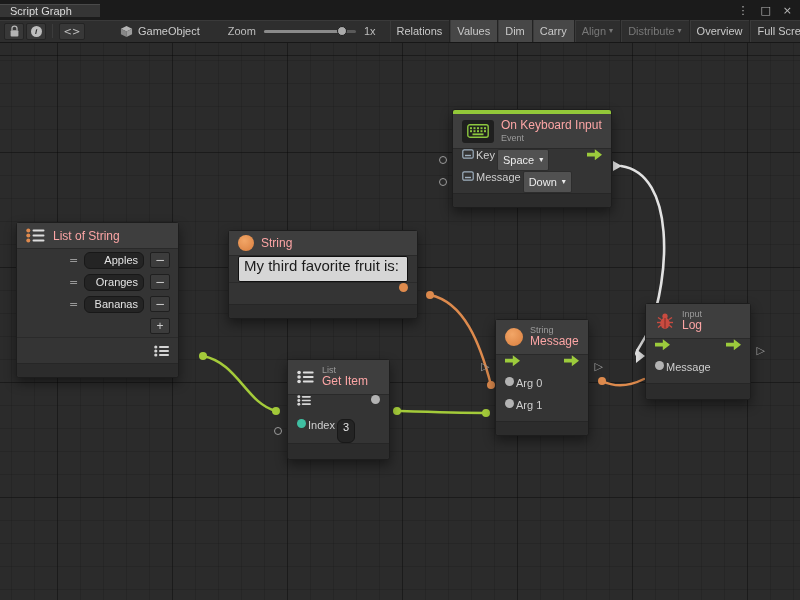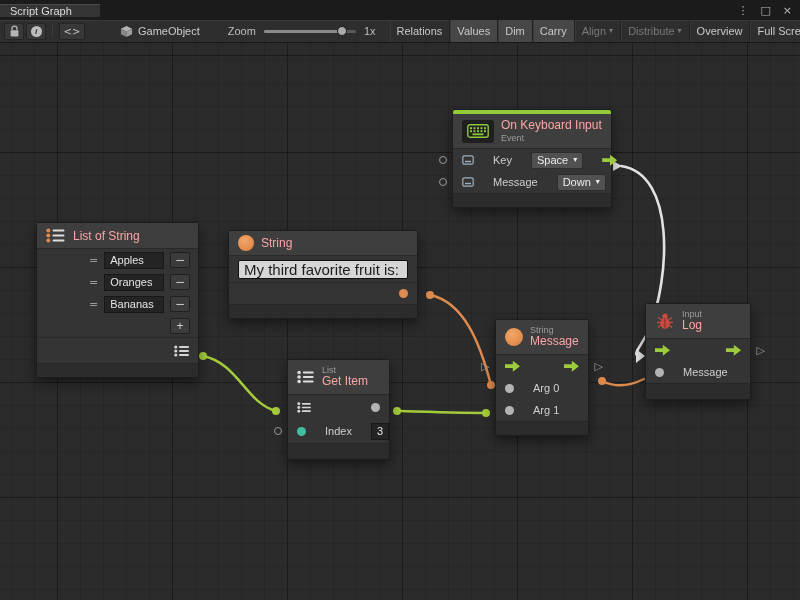--- a/index.html
+++ b/index.html
@@ -71,21 +71,21 @@
   .event-strip { height: 4px; background: #93c839; border-radius: 2px 2px 0 0; }
   .node-header {
     display: flex; align-items: center; gap: 7px; padding: 5px 9px;
     background: #3e3e3e; border-bottom: 1px solid #292929;
   }
   .hdr-text { display: flex; flex-direction: column; line-height: 1.15; }
   .hdr-cat { font-size: 9px; color: #9b9b9b; }
   .hdr-title { font-size: 12px; color: #fca5a5; }
   .node-body { background: #343434; }
   .node-footer { height: 14px; background: #2c2c2c; border-top: 1px solid #262626; border-radius: 0 0 3px 3px; }
-  .row { display: flex; align-items: center; gap: 19px; padding: 0 9px; height: 22px; position: relative; }
+  .row { display: flex; gap: 2px; padding: 0 9px; height: 22px; position: relative; }
   .row-label { color: #cfcfcf; }
 
   .dot { width: 9px; height: 9px; border-radius: 50%; flex: 0 0 auto; }
   .dot-gray { background: #b3b3b3; }
   .dot-orange { background: #df8b4d; }
   .dot-teal { background: #3fbfa2; }
   .hollow-circle {
     position: absolute; left: -14px; top: 50%; transform: translateY(-50%);
     width: 8px; height: 8px; border-radius: 50%; border: 1px solid #9a9a9a; background: transparent;
   }
@@ -100,21 +100,21 @@
 
   .kbd-badge { width: 32px; height: 23px; background: #1f1f1f; border-radius: 3px; display: flex; align-items: center; justify-content: center; flex: 0 0 auto; }
   .orange-circle { width: 16px; height: 16px; border-radius: 50%; background: radial-gradient(circle at 40% 35%, #f2a667, #d97e3e); flex: 0 0 auto; }
   .orange-circle.big { width: 18px; height: 18px; }
 
   .dropdown {
     background: #515151; border: 1px solid #2d2d2d; border-radius: 2px; color: #ececec;
     padding: 1px 5px; display: inline-flex; gap: 5px; align-items: center; font-size: 11px; line-height: 13px;
   }
   .dark-field {
-    background: #242424; border: 1px solid #181818; border-radius: 0; color: #e3e3e3;
+    background: #242424; border: 1px solid #181818; border-radius: 6px; color: #e3e3e3;
     padding: 1px 5px; font-size: 11px; line-height: 13px;
   }
   .light-field {
     background: #d6d6d6; border: 1px solid #101010; border-radius: 2px; color: #1c1c1c;
     padding: 2px 5px; font-size: 15px; line-height: 13px;
   }
   .btn-sq {
     width: 20px; height: 16px; background: #3c3c3c; border: 1px solid #1f1f1f; border-radius: 2px;
     color: #cccccc; display: flex; align-items: center; justify-content: center; font-size: 12px; line-height: 1; flex: 0 0 auto;
   }
@@ -286,21 +286,21 @@
           <span class="row-label">Message</span>
           <span class="dropdown">
             <span>Down</span>
             <span class="caret glyph">▾</span>
           </span>
         </div>
       </div>
       <div class="node-footer"></div>
     </div>
 
-    <div class="node" style="left:36px; top:179px; width:163px;">
+    <div class="node" style="left:16px; top:179px; width:163px;text-align:right;">
       <div class="node-header">
         <svg width="20" height="15" viewBox="0 0 20 15">
           <circle cx="2.3" cy="2.5" r="2" fill="#e08a4e"></circle>
             <rect x="6.5" y="1.4" width="12" height="2.2" rx="1" fill="#dddddd"></rect>
           <circle cx="2.3" cy="7.5" r="2" fill="#e08a4e"></circle>
             <rect x="6.5" y="6.4" width="12" height="2.2" rx="1" fill="#dddddd"></rect>
           <circle cx="2.3" cy="12.5" r="2" fill="#e08a4e"></circle>
             <rect x="6.5" y="11.4" width="12" height="2.2" rx="1" fill="#dddddd"></rect>
         </svg>
         <span class="hdr-title">List of String</span>

